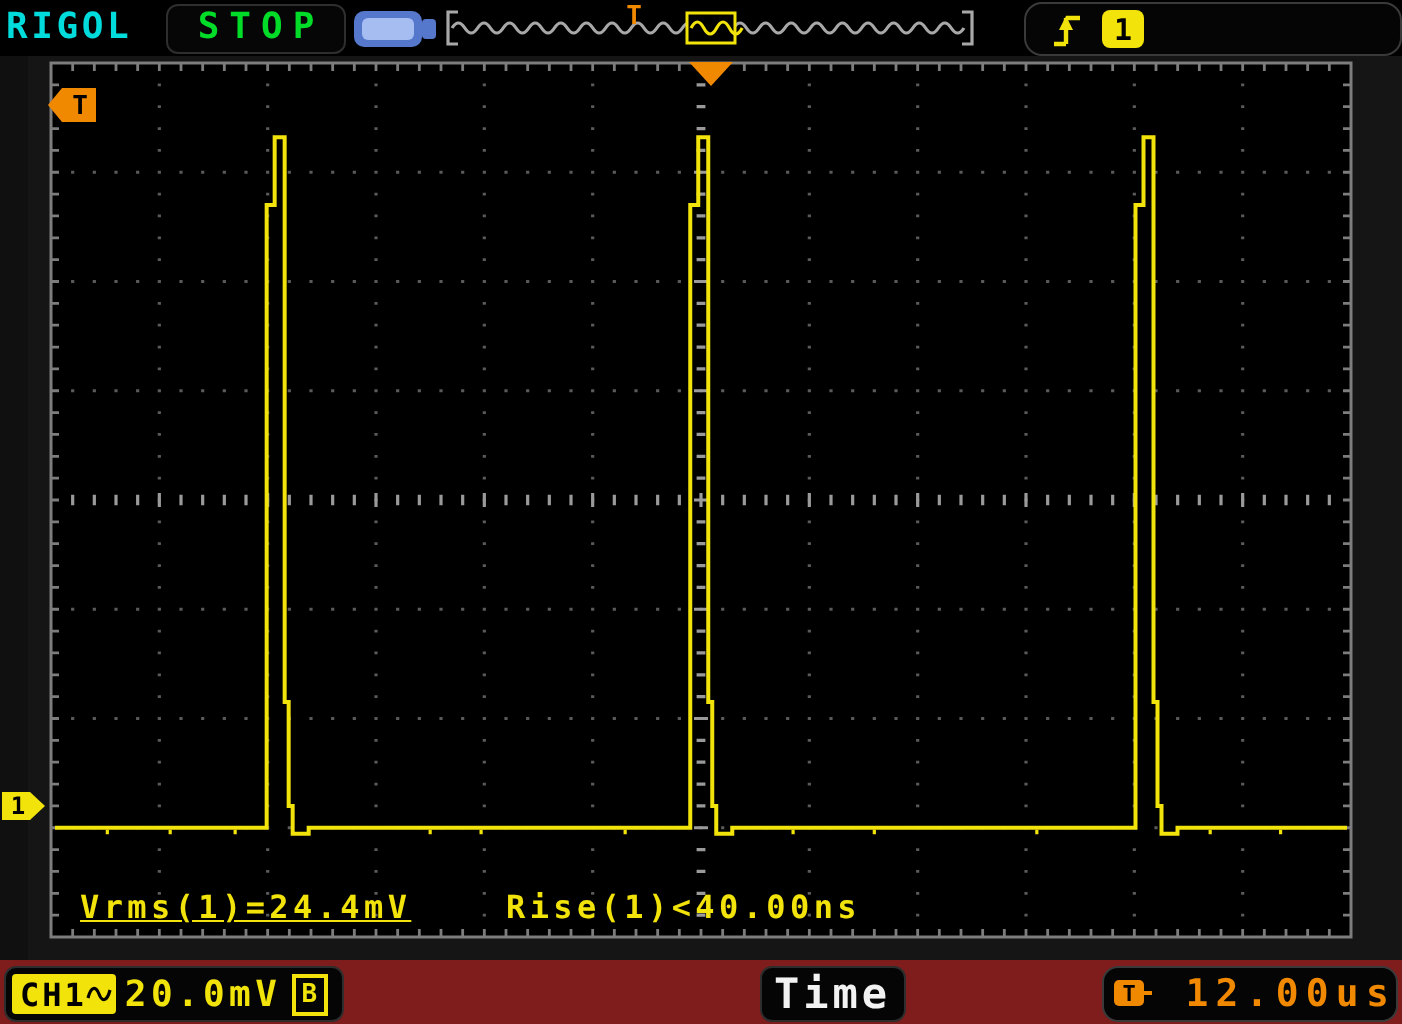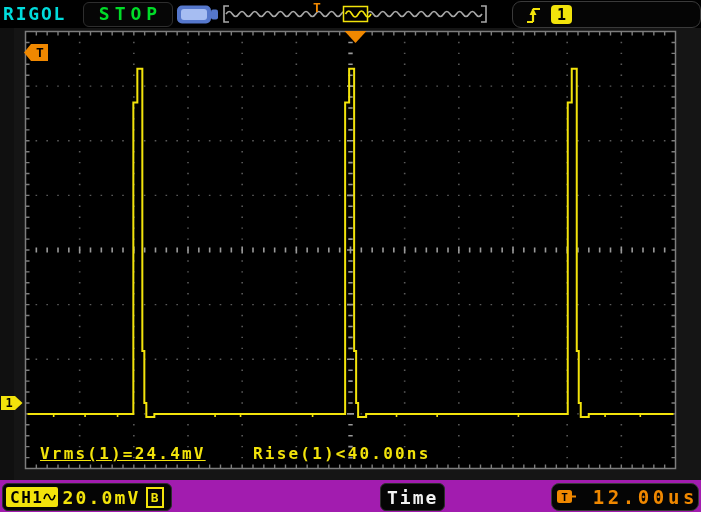--- a/index.html
+++ b/index.html
@@ -23,30 +23,30 @@
   #trig-level{margin-left:10px;color:#f2e30b;font-size:18px;letter-spacing:2.6px;}
 
   
   #grid-svg,#marker-svg{position:absolute;left:0;top:0;z-index:1;}
   #marker-svg{z-index:2;}
   #meas-row{position:absolute;left:0;top:444px;z-index:3;color:#f2e30b;font-size:16px;}
   #meas-vrms{position:absolute;left:40px;top:0;letter-spacing:2.2px;white-space:pre;text-decoration:underline;}
   #meas-rise{position:absolute;left:253px;top:0;letter-spacing:2.2px;white-space:pre;}
 
   
-  #botbar{position:absolute;left:0;top:480px;width:701px;height:32px;background:#a21caf;z-index:5;}
+  #botbar{position:absolute;left:0;top:480px;width:701px;height:32px;background:#7f1d1d;z-index:5;}
   #ch-box{position:absolute;left:2px;top:3px;height:26px;background:#050505;border:1px solid #2e2e2e;
           border-radius:6px;display:flex;align-items:center;padding:0 7px 0 3px;}
   #ch-badge{background:#f2e30b;border-radius:2px;height:20px;display:flex;align-items:center;
             color:#000;font-size:16px;letter-spacing:1.5px;padding:0 2px 0 4px;}
   #ch-scale{color:#f2e30b;font-size:18px;letter-spacing:2.2px;margin-left:4px;}
   #bw-box{width:14px;height:17px;border:2px solid #f2e30b;color:#f2e30b;font-size:13px;
           display:flex;align-items:center;justify-content:center;margin-left:5px;}
   #time-box{position:absolute;left:380px;top:3px;height:26px;background:#050505;border:1px solid #2e2e2e;
-            border-radius:6px;display:flex;align-items:center;color:#f2f2f2;font-size:18px;padding:0 6px;}
+            border-radius:6px;display:flex;align-items:center;color:#f2f2f2;font-size:21px;padding:0 6px;}
   #time-label{letter-spacing:2px;}
   #time-value{letter-spacing:2px;margin-left:10px;}
   #off-box{position:absolute;left:551px;top:3px;width:146px;height:26px;background:#050505;
            border:1px solid #3a3a3a;border-radius:8px;display:flex;align-items:center;}
   #off-icon{margin-left:4px;}
   #off-value{color:#f08800;font-size:19px;letter-spacing:3.6px;margin-left:17px;}
 </style>
 </head>
 <body>
 

